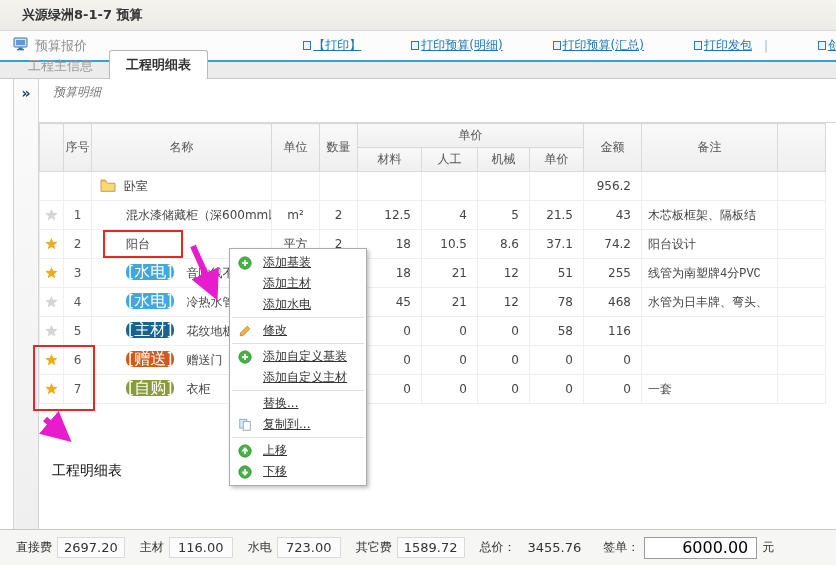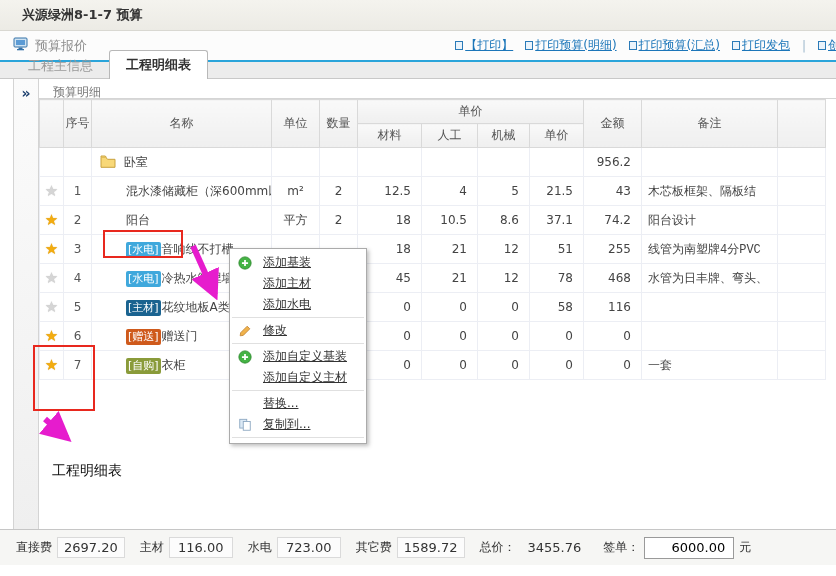--- a/index.html
+++ b/index.html
@@ -11,63 +11,63 @@
   .titlebar { height:31px; background:linear-gradient(#f4f3ee,#ecebe5);
               border-bottom:1px solid #d9d8d2; line-height:27px; padding-left:22px; }
   .titlebar .title { font-size:13px; font-weight:bold; color:#333; }
 
   
   .panel-header { height:31px; background:#fcfcfc; border-bottom:2px solid #2aa4da;
                   display:flex; align-items:center; padding:0 0 0 13px; }
   .panel-title { color:#8e8e8e; font-size:13px; margin-left:6px; }
   .links { margin-left:auto; margin-right:-16px; display:flex; align-items:center;
            gap:12px; font-size:12px; white-space:nowrap; }
-  .plink { color:#1c76b9; text-decoration:underline; cursor:pointer; display:flex; align-items:center; gap:2px; }
+  .plink { color:#1c76b9; text-decoration:underline; cursor:pointer; display:flex; align-items:center; gap:2px;margin-left:38px; }
   .pl-icon { width:8px; height:9px; border:1px solid #2a7ab8; display:inline-block; background:#eaf3fb; }
   .link-sep { color:#9db7cc; }
 
   
   .tabstrip { height:17px; background:#ececec; border-bottom:1px solid #c8c8c8;
               display:flex; align-items:flex-end; padding-left:12px; }
   .tab { padding:0 16px; font-size:13px; cursor:pointer; }
   .tab.inactive { color:#999; height:25px; line-height:25px; }
   .tab.active { background:#fff; border:1px solid #b8b8b8; border-bottom:none;
                 border-radius:3px 3px 0 0; font-weight:bold; color:#333;
                 height:29px; line-height:28px; margin-bottom:-1px; position:relative; z-index:2; }
 
   
   .content { display:flex; height:450px; background:#fff; }
   .gutter { width:13px; }
   .strip { width:26px; background:linear-gradient(#fbfbfb,#efefef);
            border-left:1px solid #d4d4d4; border-right:1px solid #d4d4d4;
            text-align:center; padding-top:6px; color:#1b3f6e; font-weight:bold;
            font-size:14px; cursor:pointer; }
   .main { flex:1; }
-  .section-header { height:20px; line-height:27px; border-bottom:1px solid #d5d5d5;
-                    color:#777; font-size:12px; padding-left:14px; }
+  .section-header { height:44px; line-height:27px; border-bottom:1px solid #d5d5d5;
+                    color:#777; font-size:12px; padding-left:14px;font-style:italic; }
 
   
   table.grid { border-collapse:collapse; table-layout:fixed; width:786px; font-size:12px; color:#444; }
   .grid th { height:24px; background:linear-gradient(#f9f9f9,#efefef);
              border:1px solid #d9d9d9; color:#555; font-weight:normal; font-size:12px; }
   .grid td { height:29px; border:1px solid #eceef4; vertical-align:middle;
              overflow:hidden; white-space:nowrap; }
   .c-star { text-align:center; }
   .c-no { text-align:center; color:#555; }
   .c-name { padding-left:34px; text-align:left; }
   .c-name.group { padding-left:8px; }
   .c-unit { text-align:center; }
   .c-qty { text-align:center; }
   .num { text-align:right; padding-right:10px; }
   .c-note { padding-left:6px; text-align:left;font-family:Liberation Mono, monospace; }
   .star { font-size:15px; cursor:pointer; line-height:1; }
   .star.gold { color:#f3ac0f; text-shadow:0 0 1px #c98a0b; }
   .star.gray { color:#d5d5d5; text-shadow:0 0 1px #b5b5b5; }
-  .tag { display:inline-block; color:#fff; font-size:11px; line-height:16px;
-         padding:0 2px; border-radius:2px; margin-right:1px; }
+  .tag { display:inline-block; color:#fff; font-size:16px; line-height:16px;
+         padding:0 2px; border-radius:7px; margin-right:12px; }
   .tag-sd { background:#3fa8dc; }
   .tag-zc { background:#1a6390; }
   .tag-zs { background:#cf5a1c; }
   .tag-zg { background:#8a9b3a; }
   .folder { vertical-align:-2px; margin-right:4px; }
 
   
   .menu { position:absolute; left:229px; top:248px; width:138px; background:#fff;
           border:1px solid #ababab; box-shadow:2px 2px 4px rgba(0,0,0,.25);
           padding:3px 0; z-index:20; }
@@ -83,21 +83,21 @@
   .annotation { position:absolute; left:52px; top:462px; font-size:14px; color:#111; z-index:16; }
   .arrows { position:absolute; left:0; top:0; z-index:18; pointer-events:none; }
 
   
   .statusbar { height:36px; border-top:1px solid #c6c6c6; background:#f6f6f4;
                display:flex; align-items:center; padding-left:16px; gap:6px;
                font-size:12px; color:#333; }
   .sb-group { display:flex; align-items:center; gap:5px; margin-right:9px; }
   .sb-value { font-size:13px; background:#fcfcfc; border:1px solid #dadada;
               padding:2px 6px; min-width:64px; text-align:center; color:#333; }
-  .sign-input { width:90px; height:22px; border:1px solid #9a9a9a; font-size:13px;
+  .sign-input { width:113px; height:22px; border:1px solid #9a9a9a; font-size:16px;
                 text-align:right; padding-right:8px; font-family:inherit; background:#fff; }
 </style>
 </head>
 <body>
 
 <div class="app">
 
   <div class="titlebar">
     <span class="title">兴源绿洲8-1-7 预算</span>
   </div>
@@ -392,20 +392,38 @@
     <div class="menu-item">
       <span class="mi-icon">
           <svg width="14" height="14" viewBox="0 0 16 16">
             <rect x="2" y="1.5" width="8" height="10" fill="#dce9f5" stroke="#8aa5c0"></rect>
             <rect x="6" y="4" width="8" height="10" fill="#fff" stroke="#8aa5c0"></rect>
           </svg>
         </span>
       <span>复制到...</span>
     </div>
     <div class="menu-sep"></div>
+    <div class="menu-item">
+      <span class="mi-icon">
+          <svg width="14" height="14" viewBox="0 0 16 16">
+            <circle cx="8" cy="8" r="7" fill="#44b344" stroke="#2d8a2d"></circle>
+            <path d="M8 11.5 V6 M5 8.5 L8 5 L11 8.5" fill="none" stroke="#fff" stroke-width="2"></path>
+          </svg>
+        </span>
+      <span>上移</span>
+    </div>
+    <div class="menu-item">
+      <span class="mi-icon">
+          <svg width="14" height="14" viewBox="0 0 16 16">
+            <circle cx="8" cy="8" r="7" fill="#44b344" stroke="#2d8a2d"></circle>
+            <path d="M8 4.5 V10 M5 7.5 L8 11 L11 7.5" fill="none" stroke="#fff" stroke-width="2"></path>
+          </svg>
+        </span>
+      <span>下移</span>
+    </div>
   </div>
 
   <div class="redbox" id="redbox-name"></div>
   <div class="redbox" id="redbox-stars"></div>
   <svg class="arrows" width="836" height="576">
     <defs>
       <marker id="ah" markerWidth="5" markerHeight="5" refX="4" refY="2.5" orient="auto">
         <path d="M0,0 L5,2.5 L0,5 Z" fill="#e61ccd"></path>
       </marker>
     </defs>

